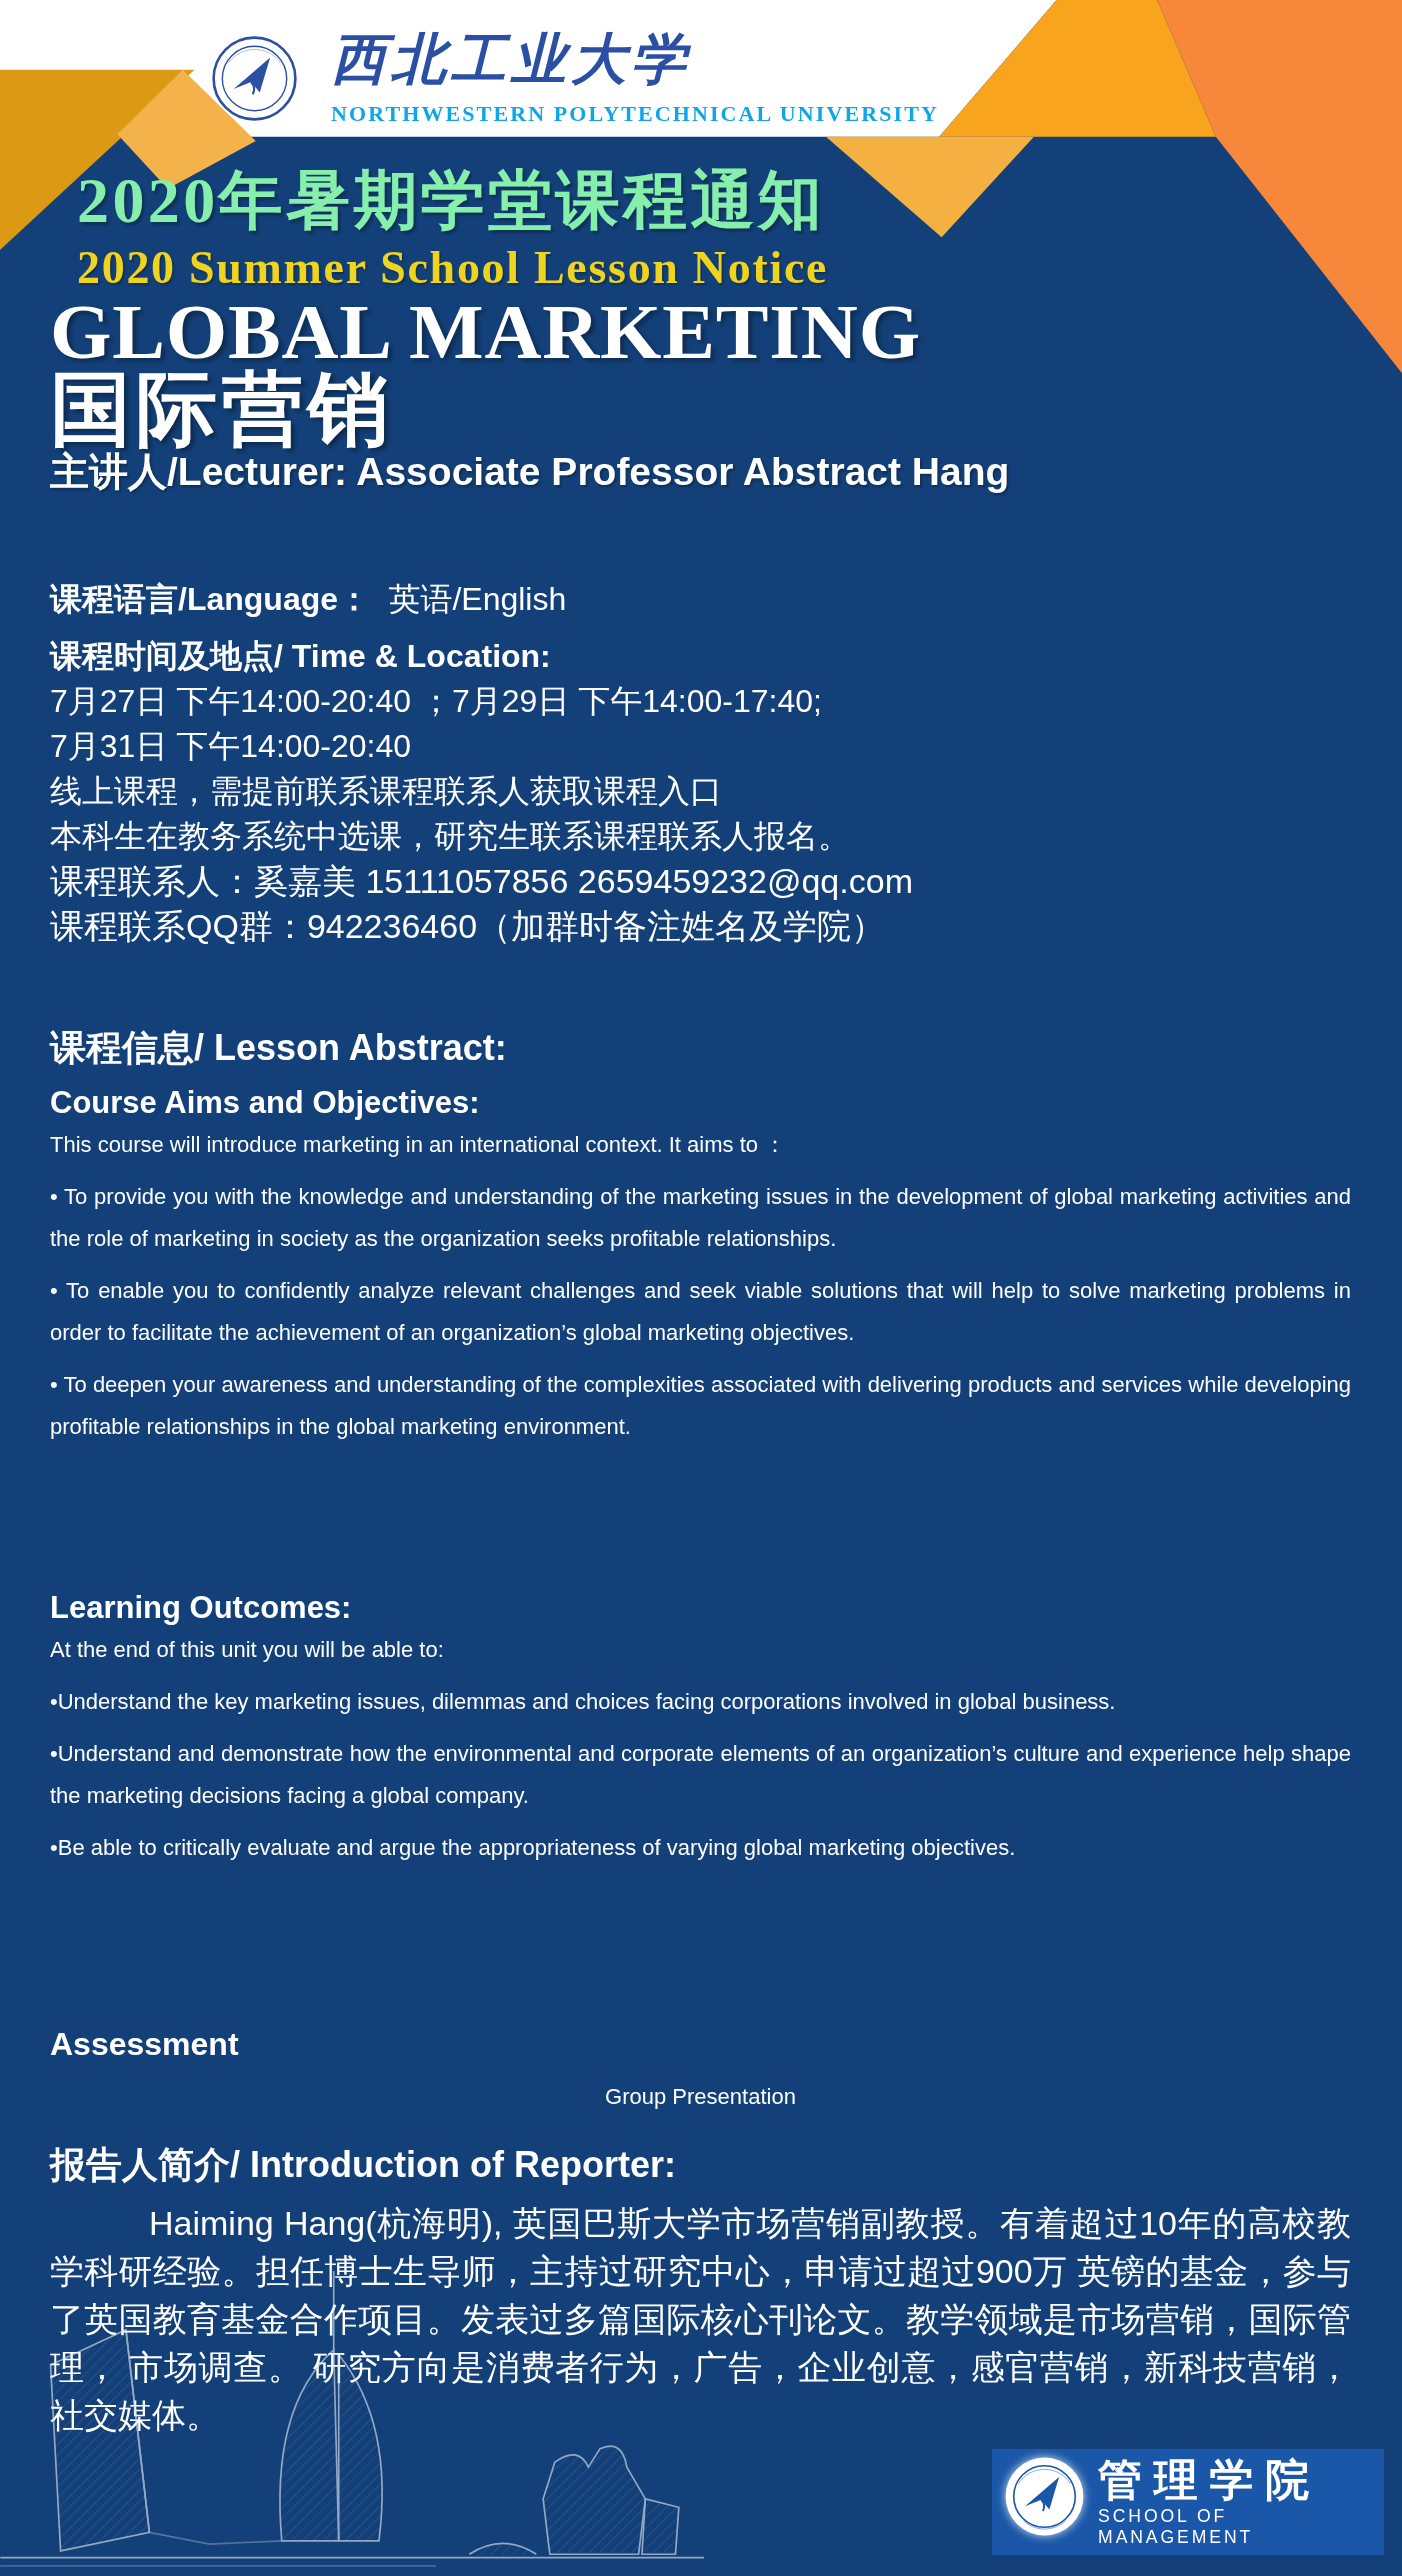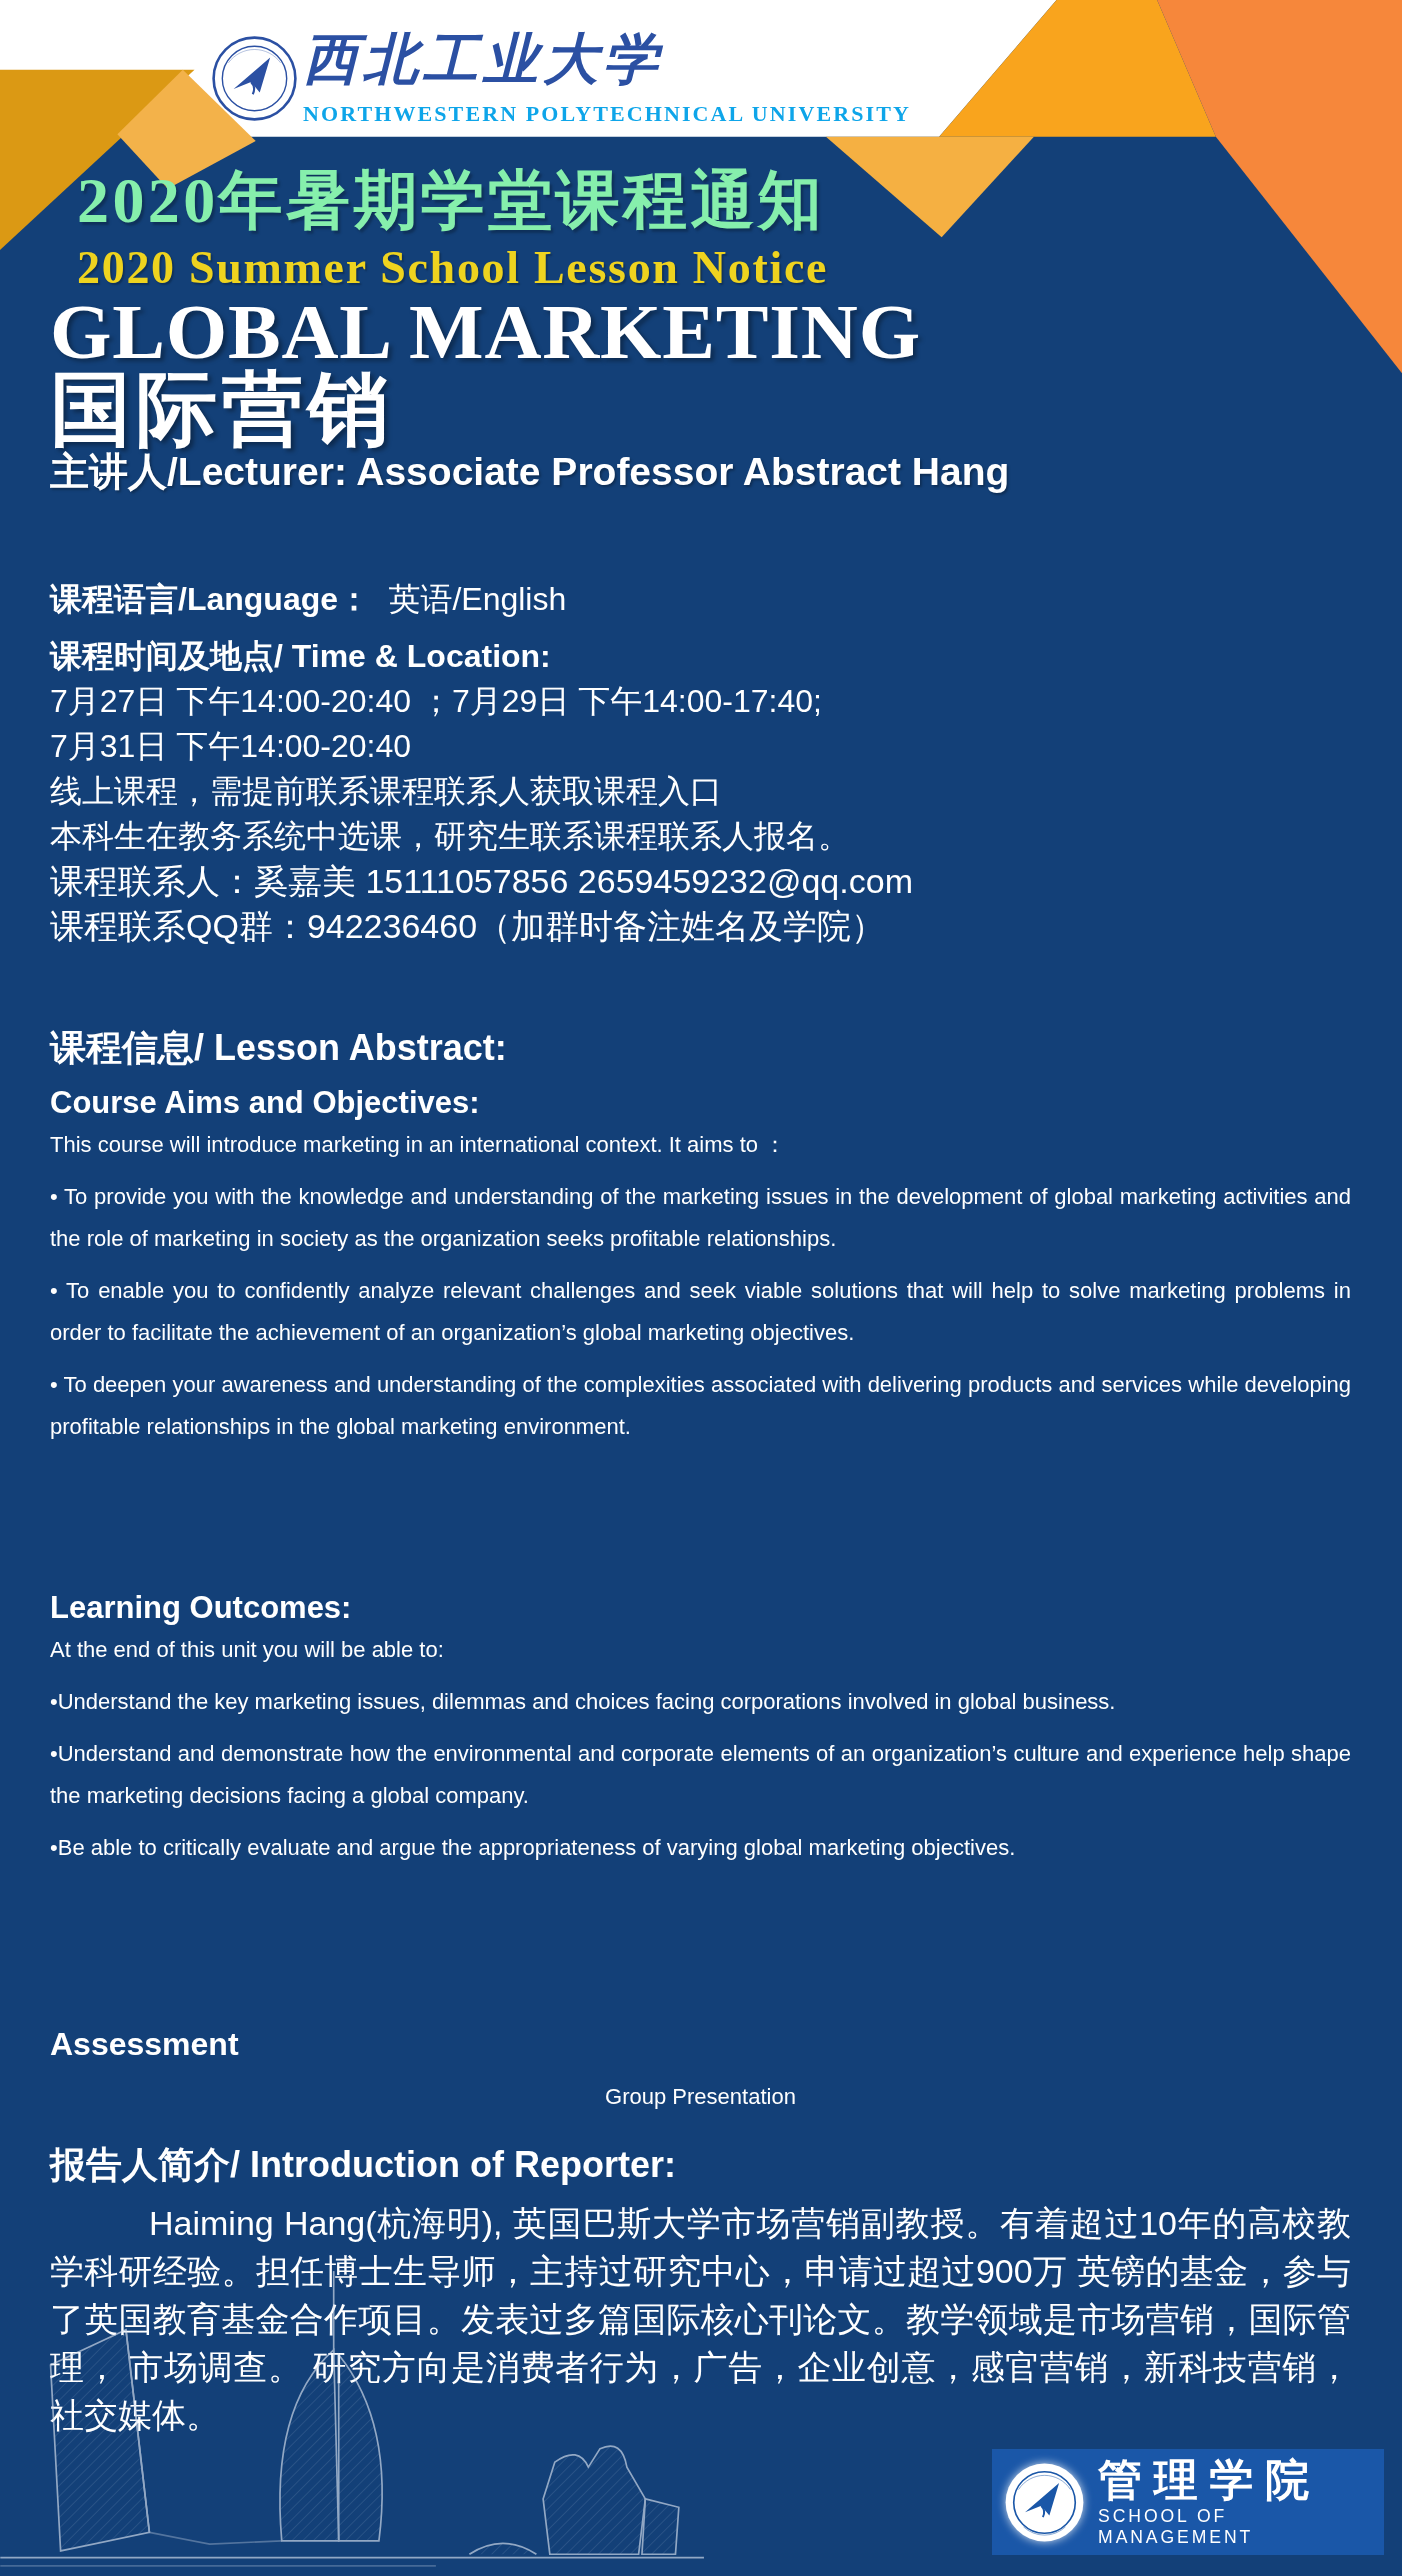--- a/index.html
+++ b/index.html
@@ -5,21 +5,21 @@
   html,body{margin:0;padding:0;background:#0c2c58;}
   *{box-sizing:border-box;}
   #poster{
     position:relative;width:1402px;height:2576px;overflow:hidden;
     background:#134078;
     font-family:"Liberation Sans",sans-serif;color:#ffffff;
   }
   
   #deco{position:absolute;left:0;top:0;width:1402px;height:2576px;pointer-events:none;}
   
-  .uni-logo{position:absolute;left:211px;top:30px;display:flex;align-items:center;gap:5px;}
+  .uni-logo{position:absolute;left:211px;top:30px;display:flex;align-items:center;gap:33px;}
   .uni-logo .emblem{width:87px;height:87px;}
   .uni-logo .names{display:flex;flex-direction:column;}
   .uni-cn{font-family:"Liberation Serif",serif;font-style:italic;font-weight:700;
     font-size:55px;line-height:60px;color:#2b50a3;letter-spacing:5px;}
   .uni-en{font-family:"Liberation Serif",serif;font-weight:700;font-size:22px;
     letter-spacing:2.1px;color:#0ea5e9;margin-top:11px;}
   
   .abs{position:absolute;left:50px;}
   #notice-cn{top:166px;font-family:"Liberation Serif",serif;font-weight:700;
     font-size:64px;line-height:70px;color:#86efac;letter-spacing:3.4px;
@@ -49,21 +49,21 @@
   .para:last-child{margin-bottom:0;}
   #abstract{top:1010px;margin-top:16px;}
   #outcomes{top:1587px;}
   #assessment{top:2022px;}
   #assessment .sec-heading{margin-bottom:10px;font-size:32px;}
   #assessment .para{text-align:center;}
   #reporter{top:2143px;}
   #reporter .bio{font-size:34px;line-height:48px;text-align:justify;text-indent:99px;}
   
   #footer-logo{position:absolute;left:992px;top:2449px;width:392px;height:106px;
-    background:#1a57a8;display:flex;align-items:center;padding:6.7px 11.7px;gap:13.4px;}
+    background:#1a57a8;display:flex;align-items:flex-start;padding:6.7px 11.7px;gap:13.4px;}
   #footer-logo .emblem{width:81px;height:81px;flex:0 0 auto;
     filter:drop-shadow(0 0 5px rgba(255,255,255,.8));}
   #footer-logo .names{display:flex;flex-direction:column;}
   .sm-cn{font-weight:700;font-size:44px;line-height:49px;letter-spacing:11.7px;
     font-family:"Liberation Serif",serif;}
   .sm-en{font-size:17.6px;letter-spacing:2.9px;margin-top:1.7px;}
   
   #sketch{position:absolute;left:0;top:2256px;pointer-events:none;}
 </style>
 </head>

